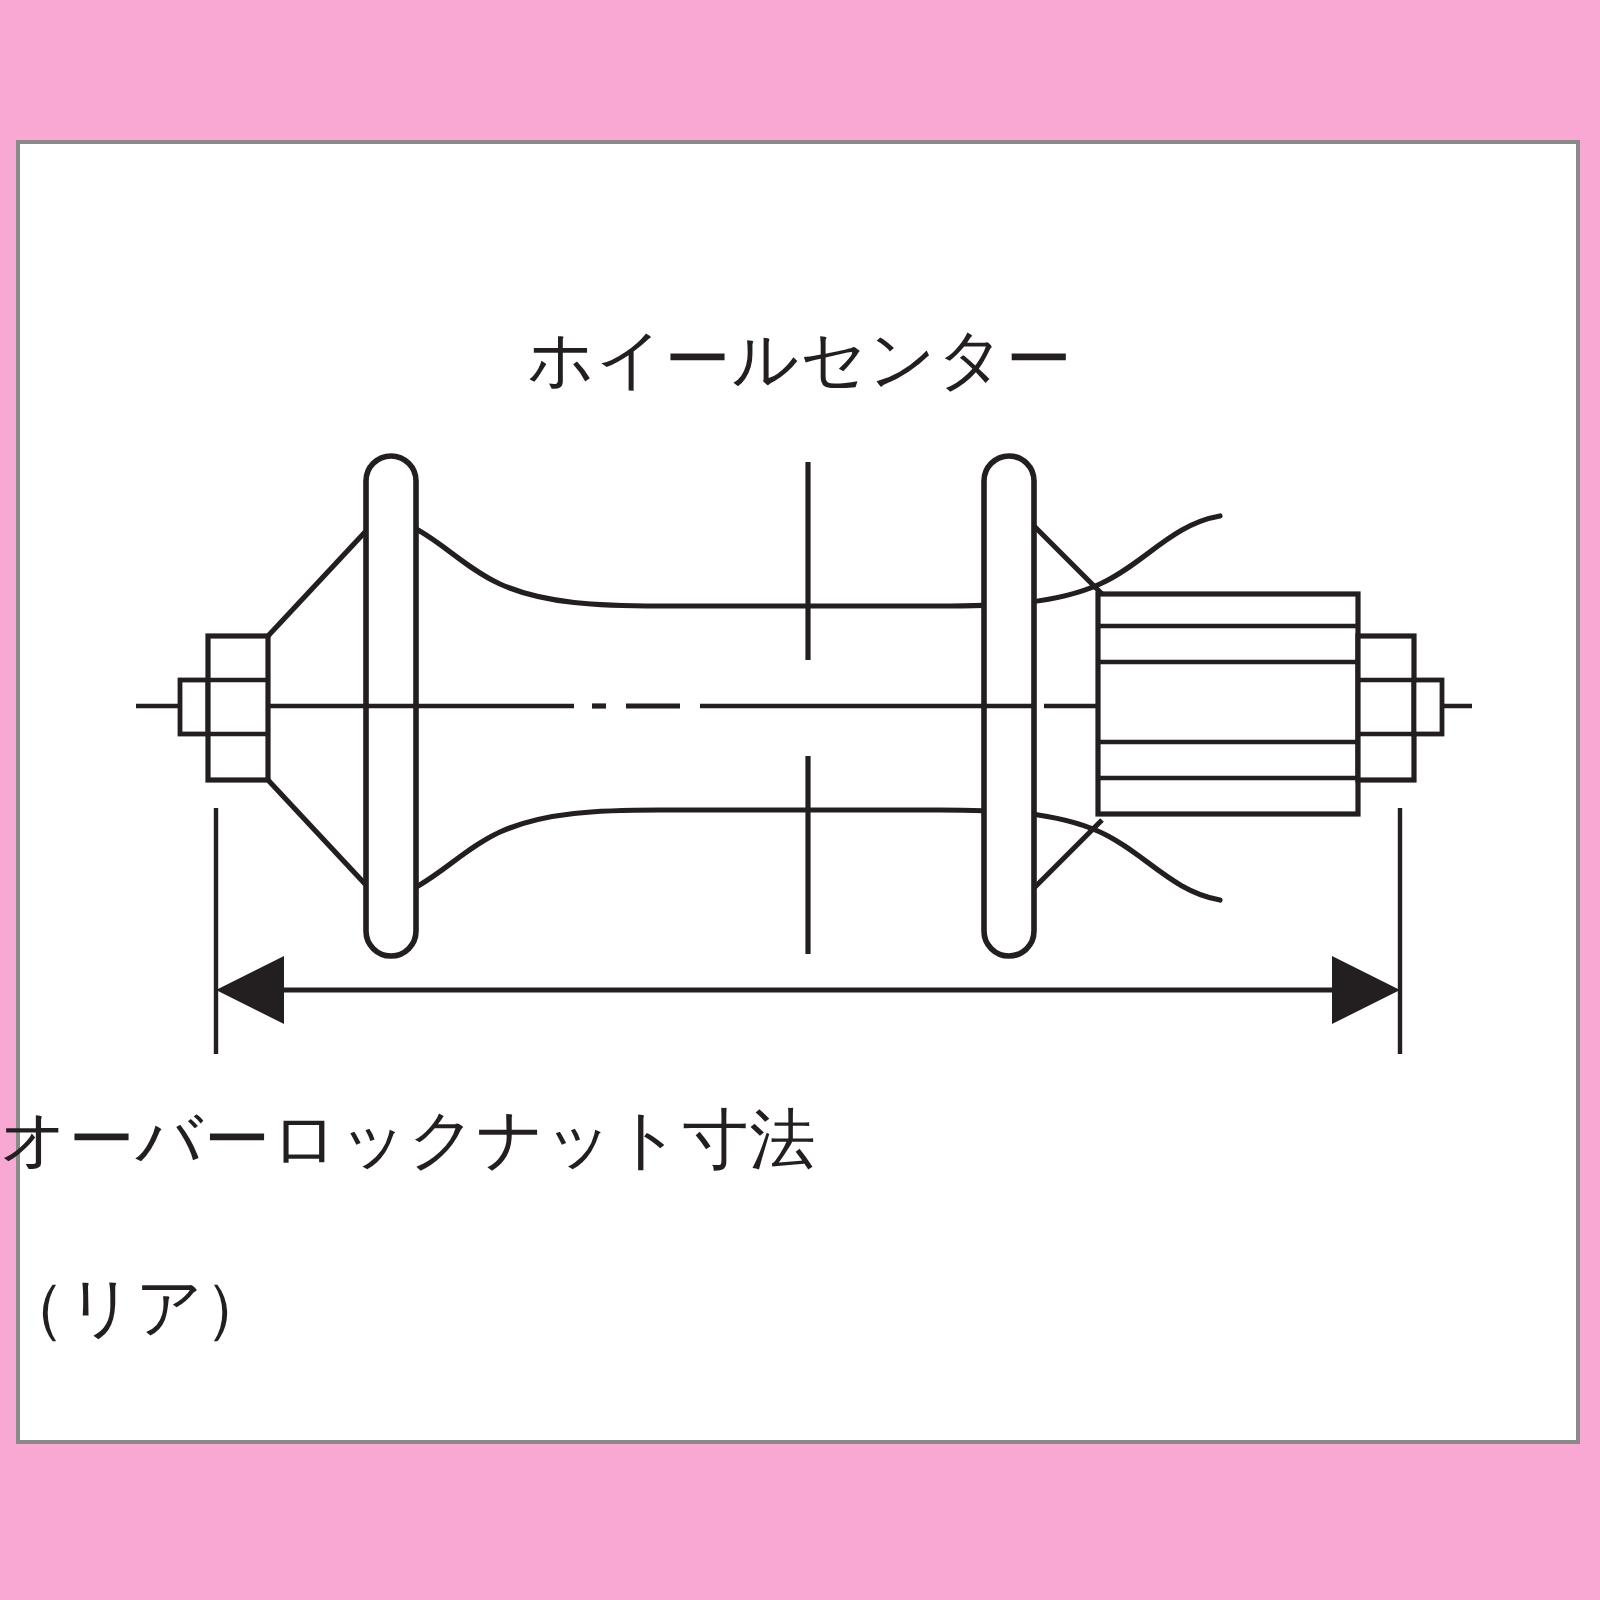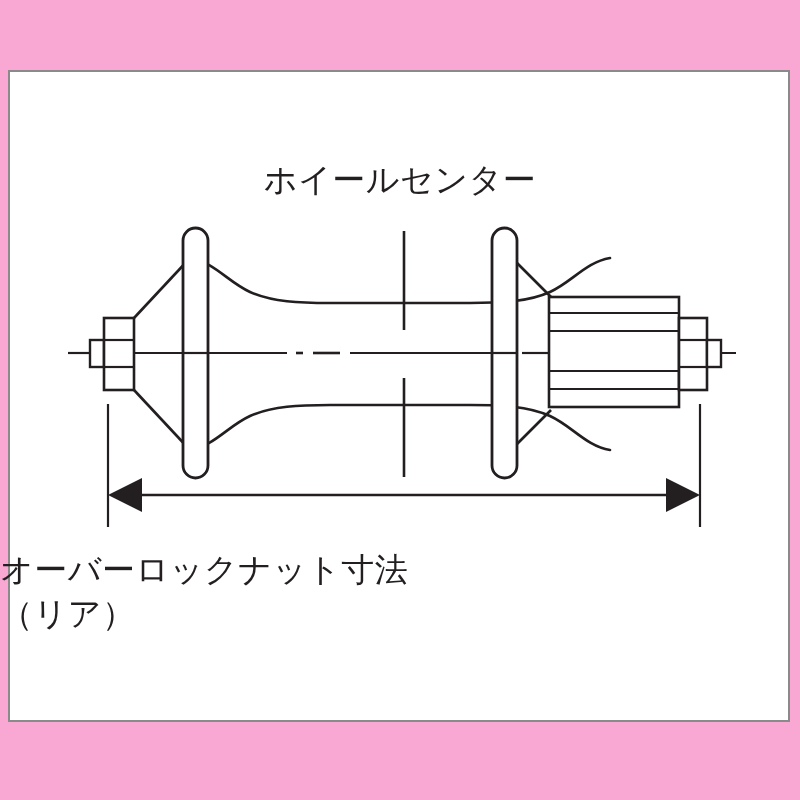--- a/index.html
+++ b/index.html
@@ -53,20 +53,21 @@
   }
   #label-dim {
     left: 0;
     top: 548px;
     width: 800px;
     font-size: 33px;
     line-height: 44px;
   }
   #label-dim .sub {
     display: block;
+    margin-top: 40px;
   }
 </style>
 </head>
 <body>
 
 <div id="page">
 
   <div id="frame"></div>
 
   <svg id="figure" viewBox="0 0 800 800" xmlns="http://www.w3.org/2000/svg">

